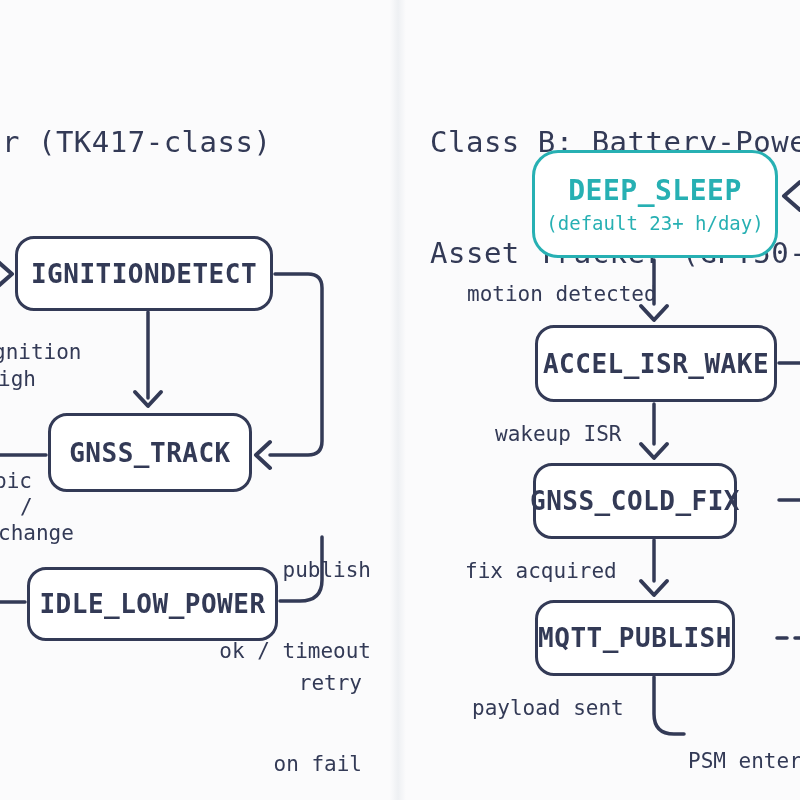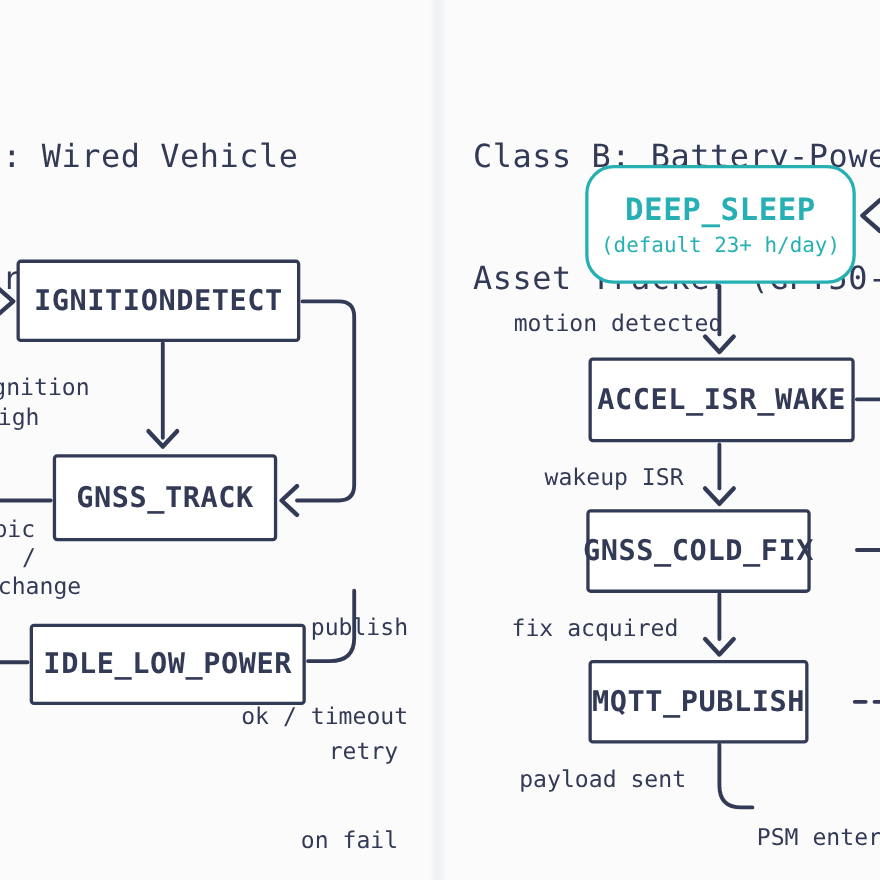--- a/index.html
+++ b/index.html
@@ -25,21 +25,21 @@
     font-size: 29px;
     line-height: 37px;
     font-weight: 500;
     white-space: pre;
     letter-spacing: 0.5px;
   }
   .state {
     position: absolute;
     background: #ffffff;
     border: 3.5px solid #333a56;
-    border-radius: 4px;
+    border-radius: 19px;
     display: flex;
     flex-direction: column;
     align-items: center;
     justify-content: center;
     box-sizing: border-box;
   }
   .state .lbl {
     font-size: 26px;
     font-weight: 700;
     letter-spacing: 0.5px;
@@ -81,21 +81,20 @@
     <path d="M 654 404 V 444"></path>
     <path stroke-width="4" d="M 641 444 L 654 458 L 667 444"></path>
     <path d="M 779 500 H 804"></path>
     <path d="M 654 540 V 581"></path>
     <path stroke-width="4" d="M 641 581 L 654 595 L 667 581"></path>
     <path stroke-dasharray="10 8" d="M 777 638 H 804"></path>
     <path d="M 654 677 V 714 Q 654 734 674 734 H 684"></path>
   </svg>
 
   <div class="title" style="left:2px; top:50px;">
-    <div>: Wired Vehicle</div>
     <div>r (TK417-class)</div>
   </div>
 
   <div class="state" style="left:15px; top:236px; width:258px; height:75px;">
     <div class="lbl">IGNITIONDETECT</div>
   </div>
 
   <div class="state" style="left:48px; top:413px; width:204px; height:79px;">
     <div class="lbl">GNSS_TRACK</div>
   </div>

